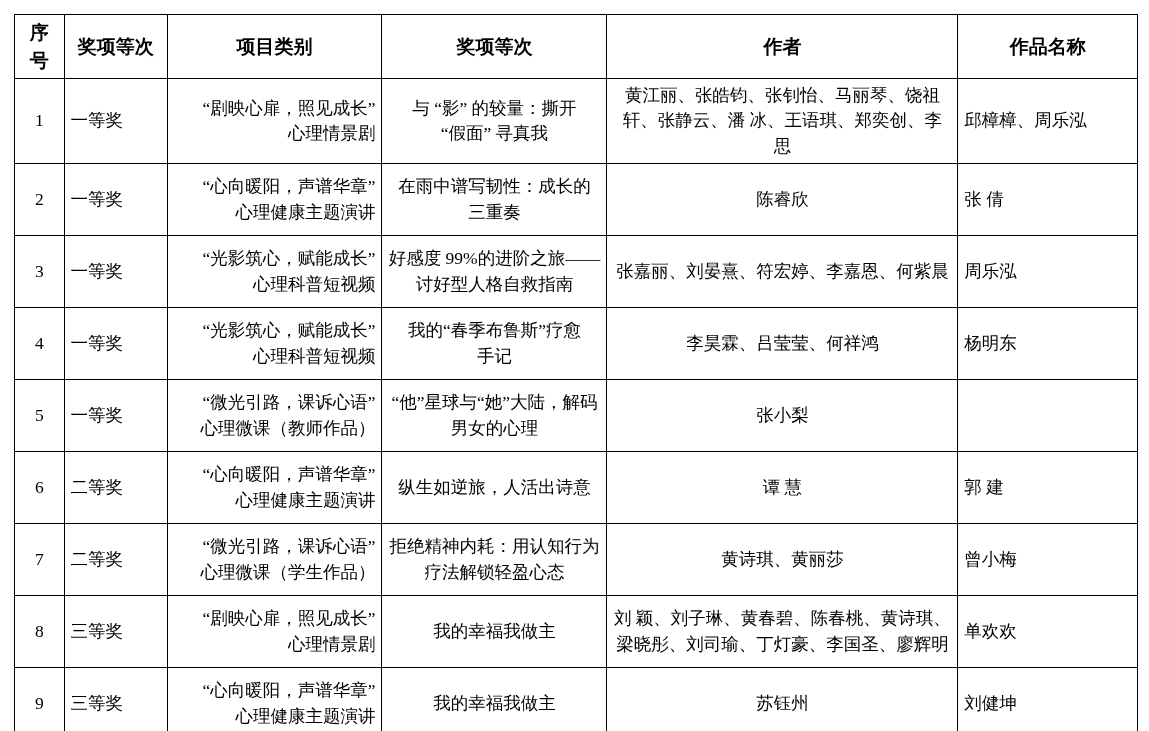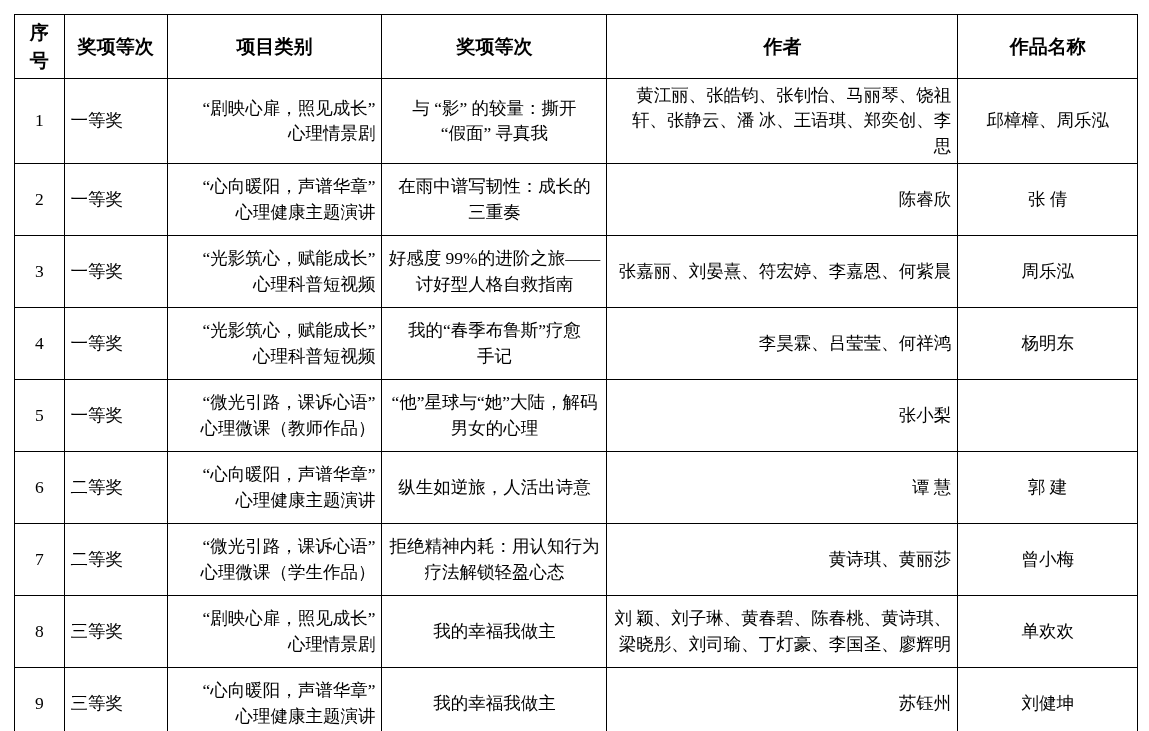--- a/index.html
+++ b/index.html
@@ -45,22 +45,22 @@
   col.c-award    { width: 100px; }
   col.c-category { width: 208px; }
   col.c-title    { width: 218px; }
   col.c-authors  { width: 340px; }
   col.c-teacher  { width: 174px; }
 
   td.seq      { text-align: center; }
   td.award    { }
   td.category { text-align: right; }
   td.title    { text-align: center; }
-  td.authors  { text-align: right; padding-left: 8px; }
-  td.teacher  { text-align: center; }
+  td.authors  { text-align: center; padding-left: 8px; }
+  td.teacher  { text-align: left; }
 
   tr.data-row { height: 72px; }
 </style>
 </head>
 <body>
 
 <div class="page">
   <table class="award-table">
     <colgroup>
       <col class="c-seq">

